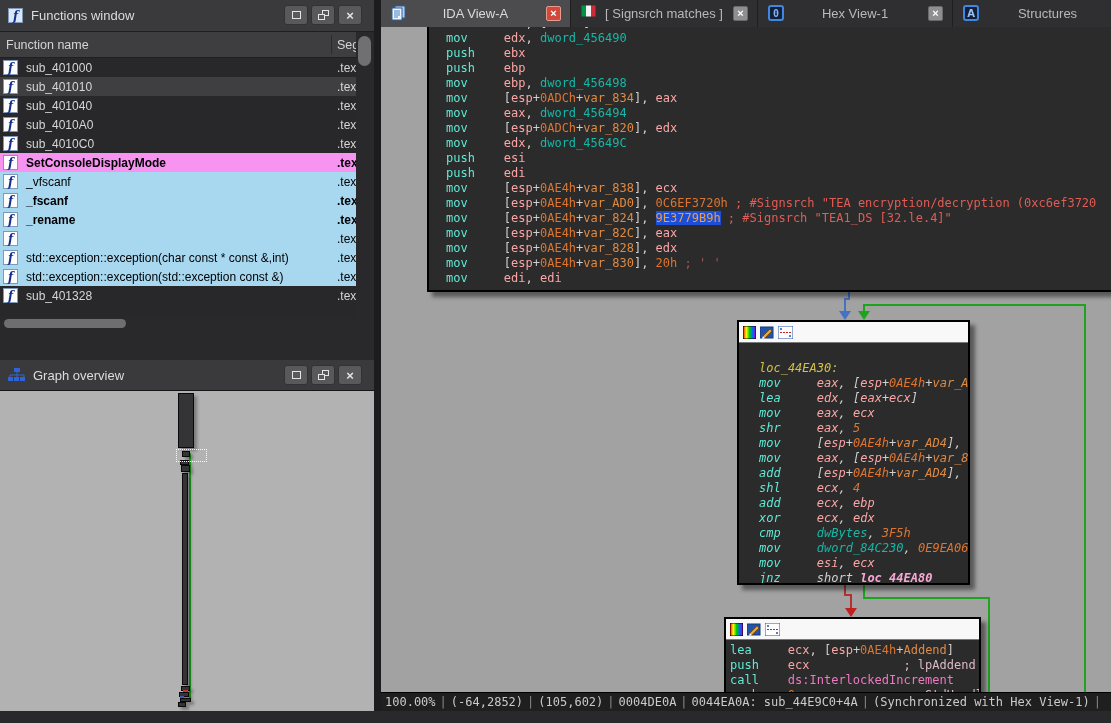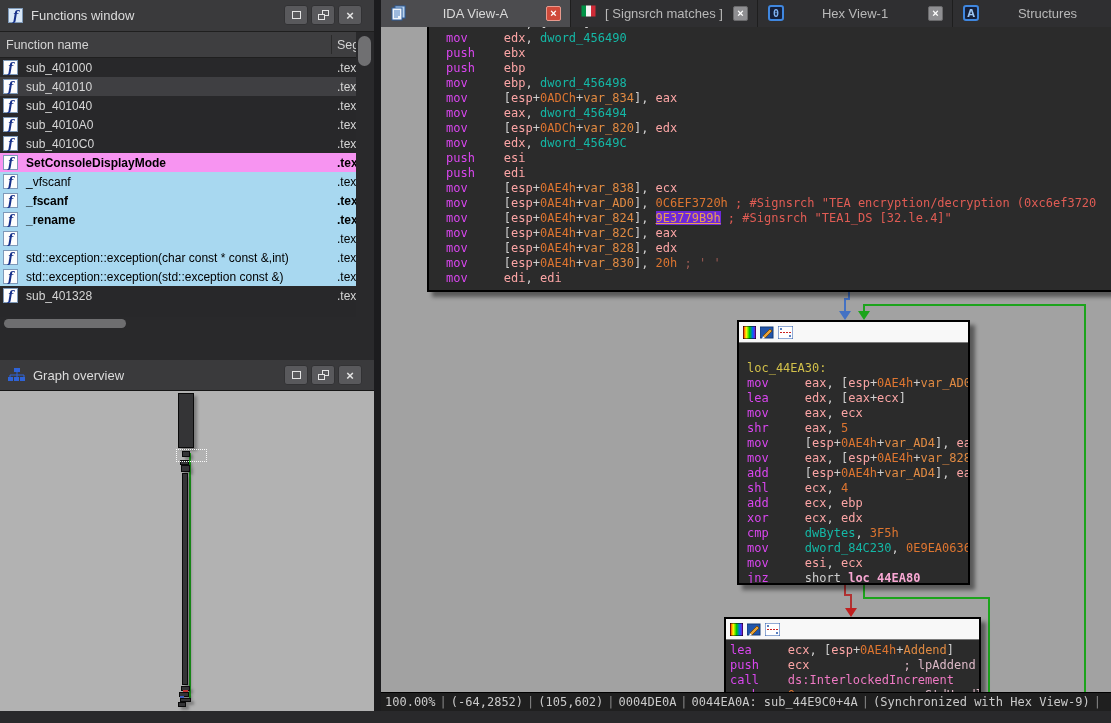--- a/index.html
+++ b/index.html
@@ -78,38 +78,38 @@
   .tab .tclose.gray { background:#8f8f92; border:1px solid #6a6a6c; }
 
   .graph-area { position:absolute; left:0; top:27px; width:730px; height:684px; overflow:hidden; background:#a2a2a2; }
 
   .node { position:absolute; border:2px solid #000; background:#2b2b2b; box-shadow:5px 5px 4px rgba(0,0,0,0.45); overflow:hidden; }
   .node-titlebar { height:21px; background:#f8f8f8; border-bottom:1px solid #7a7a7a; display:flex; align-items:center; gap:4px; padding-left:4px; }
   .node-body { padding:3px 0 4px 0; }
 
   .code { font-family:"DejaVu Sans Mono", monospace; font-size:12px; line-height:15px; white-space:pre; }
   .code-line { height:15px; }
-  .tk-m  { color:#d946ef;margin-top:8px; }
+  .tk-m  { color:#5eead4;margin-top:8px; }
   .tk-w  { color:#cfcfcf; }
   .tk-r  { color:#fca5a5; }
   .tk-k  { color:#14b8a6; }
   .tk-n  { color:#dd7530; }
   .tk-v  { color:#e08a42; }
   .tk-c  { color:#e05c54; }
   .tk-cd { color:#9b5a52; }
   .tk-l  { color:#d2c04a; }
   .tk-lb { color:#f9a8d4; font-weight:bold; }
   .tk-imp{ color:#ee79c3; }
   .tk-cp { color:#dbb8c6; }
-  .tk-hl { color:#e8a050; background:#6d28d9;text-decoration:underline; }
+  .tk-hl { color:#e8a050; background:#1d4ed8; }
 
   #node-entry { left:46px; top:-16px; width:686px; }
   #node-entry .node-body { padding-left:17px; }
   #node-loop  { left:356px; top:293px; width:233px; height:265px; }
-  #node-loop .node-body { padding-left:8px; }
+  #node-loop .node-body { padding-left:20px;font-style:italic; }
   #node-call  { left:343px; top:590px; width:257px; height:110px; }
   #node-call .node-body { padding-left:4px; }
 
   .edge { position:absolute; }
   .edge.blue { background:#4472c4; }
   .edge.green { background:#1ca41c; }
   .edge.red { background:#b23232; }
   .arrow-down { position:absolute; width:0; height:0; border-left:6px solid transparent; border-right:6px solid transparent; }
   .arrow-down.blue { border-top:9px solid #4472c4; }
   .arrow-down.green { border-top:9px solid #1ca41c; }
@@ -389,19 +389,19 @@
         <span class="field">100.00%</span>
         <span class="fdiv">|</span>
         <span class="field">(-64,2852)</span>
         <span class="fdiv">|</span>
         <span class="field">(105,602)</span>
         <span class="fdiv">|</span>
         <span class="field">0004DE0A</span>
         <span class="fdiv">|</span>
         <span class="field">0044EA0A: sub_44E9C0+4A</span>
         <span class="fdiv">|</span>
-        <span class="field">(Synchronized with Hex View-9)</span>
+        <span class="field">(Synchronized with Hex View-1)</span>
         <span class="fdiv">|</span>
       </div>
   </div>
 
   <div class="bottom-strip"></div>
 </div>
 
 </body></html>

